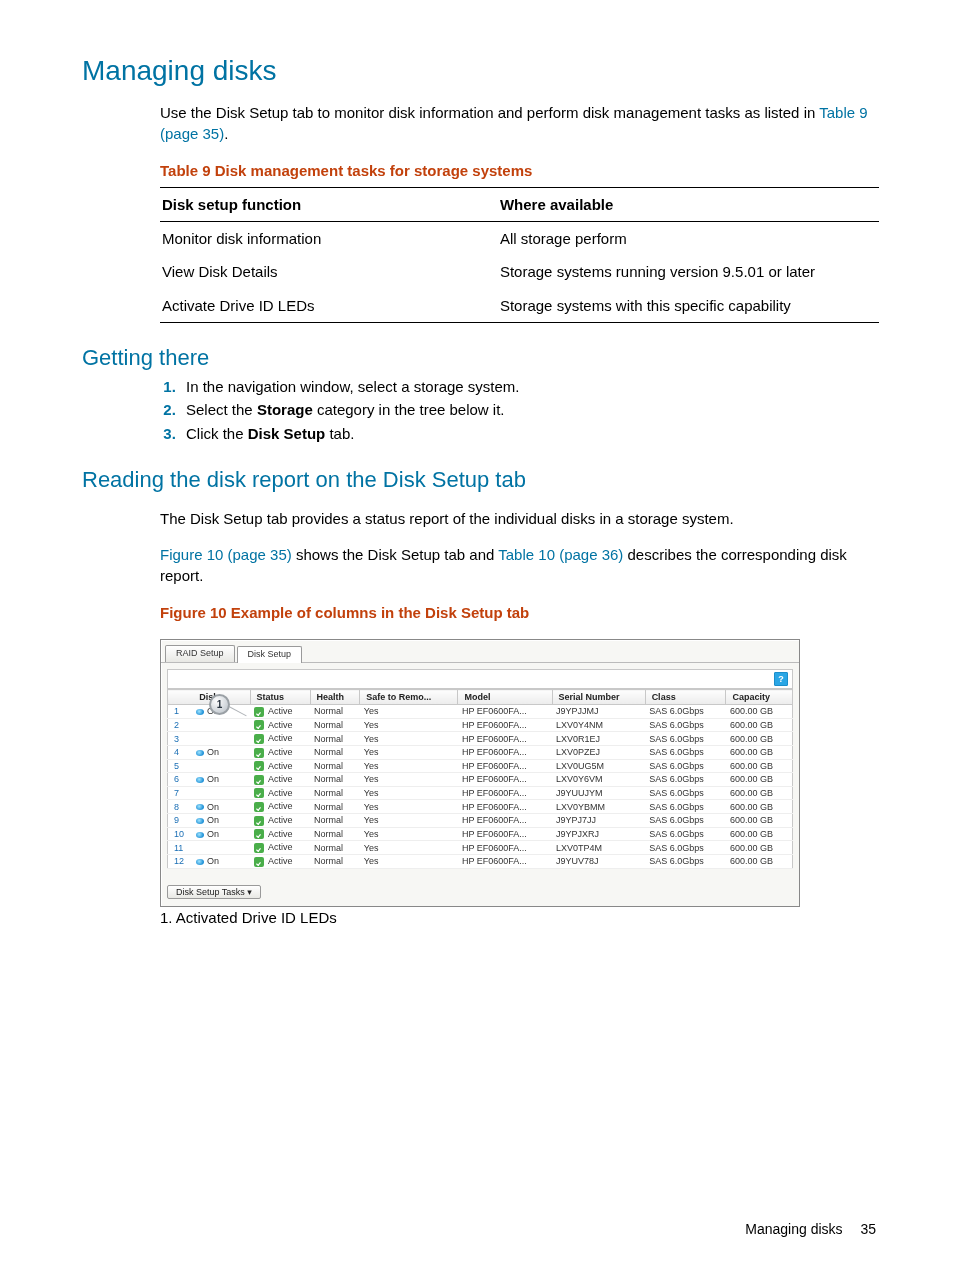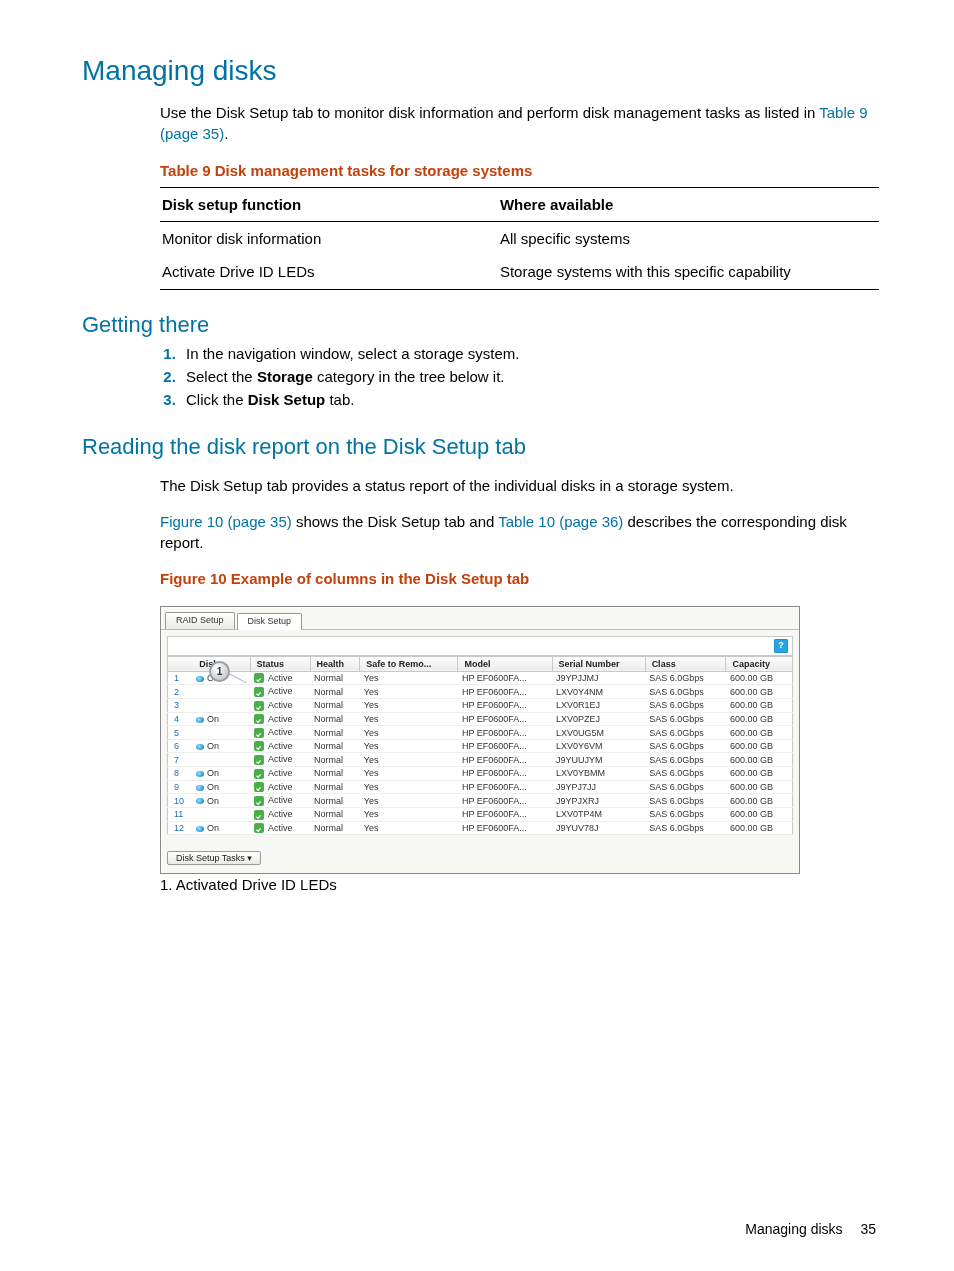--- a/index.html
+++ b/index.html
@@ -225,21 +225,25 @@
     <table class="info">
       <thead>
         <tr>
           <th style="width:47%">Disk setup function</th>
           <th>Where available</th>
         </tr>
       </thead>
       <tbody id="t9body">
           <tr>
             <td>Monitor disk information</td>
-            <td>All specific systems</td>
+            <td>All storage perform</td>
+          </tr>
+          <tr>
+            <td>View Disk Details</td>
+            <td>Storage systems running version 9.5.01 or later</td>
           </tr>
           <tr>
             <td>Activate Drive ID LEDs</td>
             <td>Storage systems with this specific capability</td>
           </tr>
         </tbody>
     </table>
   </div>
 
   <h2 class="sec">Getting there</h2>

